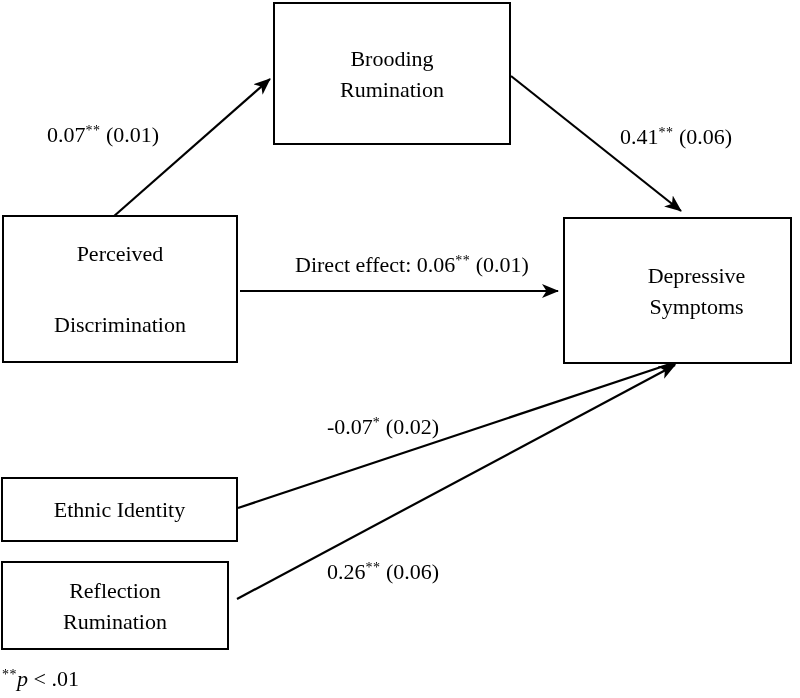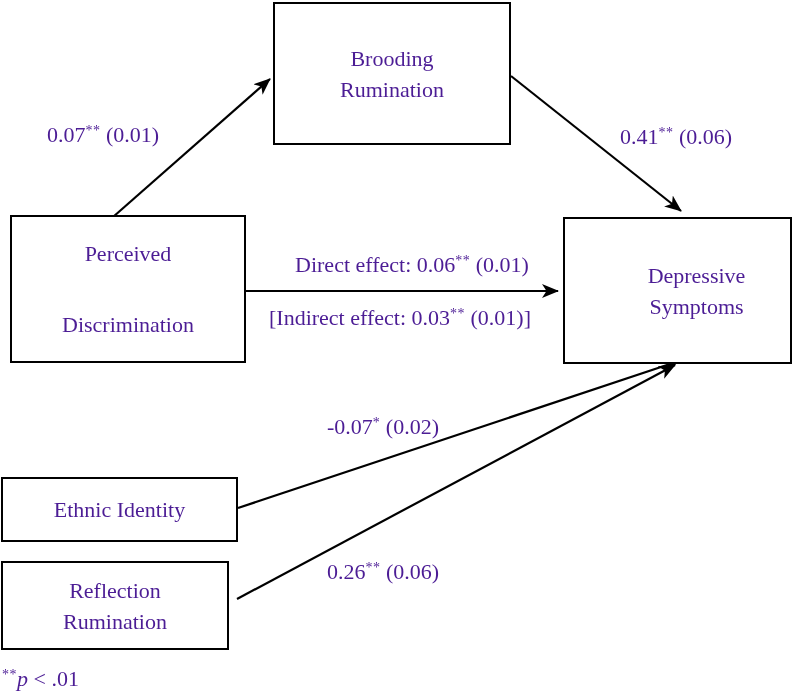--- a/index.html
+++ b/index.html
@@ -6,21 +6,21 @@
     margin: 0;
     padding: 0;
     background: #ffffff;
   }
   .canvas {
     position: relative;
     width: 800px;
     height: 698px;
     background: #ffffff;
     font-family: "Liberation Serif", serif;
-    color: #4c1d95;
+    color: #000000;
     overflow: hidden;
   }
   .arrow-layer {
     position: absolute;
     left: 0; top: 0;
     width: 800px; height: 698px;
   }
   .arrow-layer line {
     stroke: #000000;
     stroke-width: 2.2;
@@ -83,21 +83,21 @@
     <line x1="240" y1="291" x2="558" y2="291" marker-end="url(#ah)"></line>
     <line x1="238" y1="508" x2="679" y2="361" marker-end="url(#ah)"></line>
     <line x1="237" y1="599" x2="675" y2="365" marker-end="url(#ah)"></line>
   </svg>
 
   <div class="node" style="left:273px; top:2px; width:238px; height:143px;">
     <div>Brooding</div>
     <div>Rumination</div>
   </div>
 
-  <div class="node" style="left:10px; top:215px; width:236px; height:148px;gap:40px;">
+  <div class="node" style="left:2px; top:215px; width:236px; height:148px;gap:40px;">
     <div>Perceived</div>
     <div>Discrimination</div>
   </div>
 
   <div class="node" style="left:563px; top:217px; width:229px; height:147px;padding-left:38px;">
     <div>Depressive</div>
     <div>Symptoms</div>
   </div>
 
   <div class="node" style="left:1px; top:477px; width:237px; height:65px;">
@@ -114,23 +114,20 @@
   </div>
 
   <div class="plabel centered" style="left:676px; top:124px;">
     <span>0.41</span><sup class="sig">**</sup><span> (0.06)</span>
   </div>
 
   <div class="plabel centered" style="left:412px; top:252px;">
     <span>Direct effect: 0.06</span><sup class="sig">**</sup><span> (0.01)</span>
   </div>
 
-  <div class="plabel centered" style="left:400px; top:305px;">
-    <span>[Indirect effect: 0.03</span><sup class="sig">**</sup><span> (0.01)]</span>
-  </div>
 
   <div class="plabel centered" style="left:383px; top:414px;">
     <span>-0.07</span><sup class="sig">*</sup><span> (0.02)</span>
   </div>
 
   <div class="plabel centered" style="left:383px; top:559px;">
     <span>0.26</span><sup class="sig">**</sup><span> (0.06)</span>
   </div>
 
 

